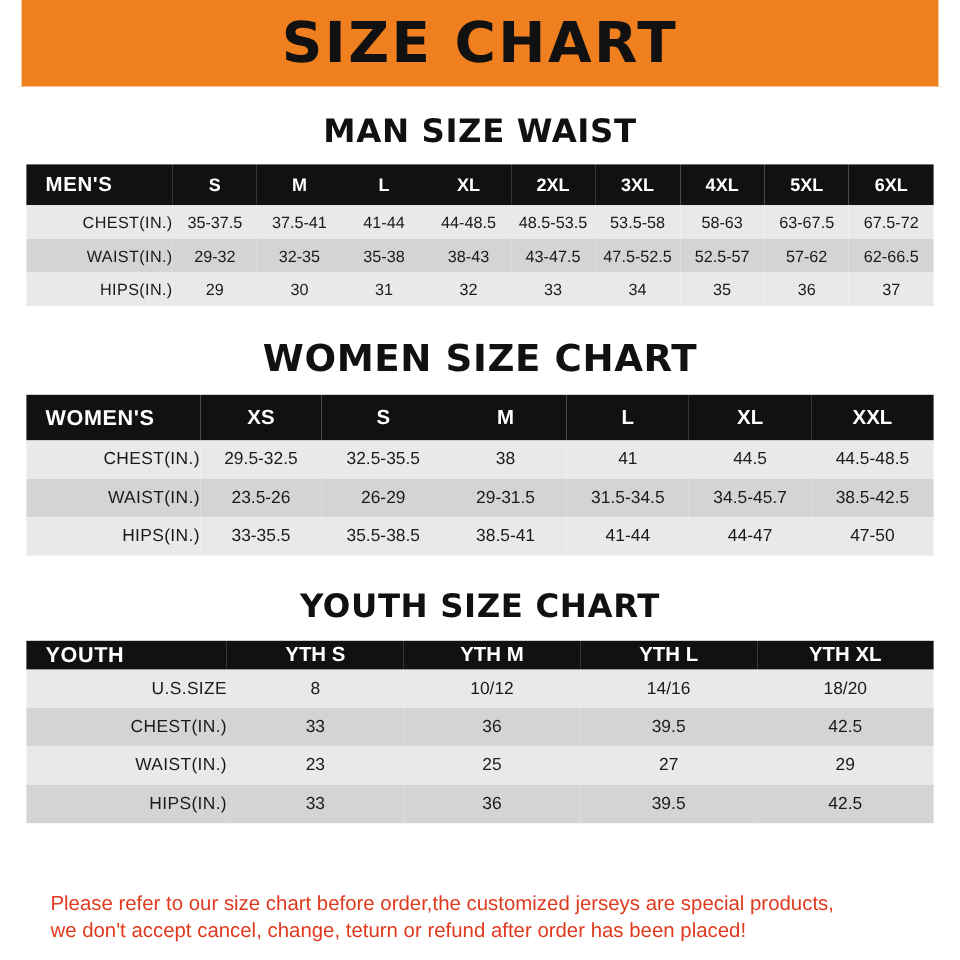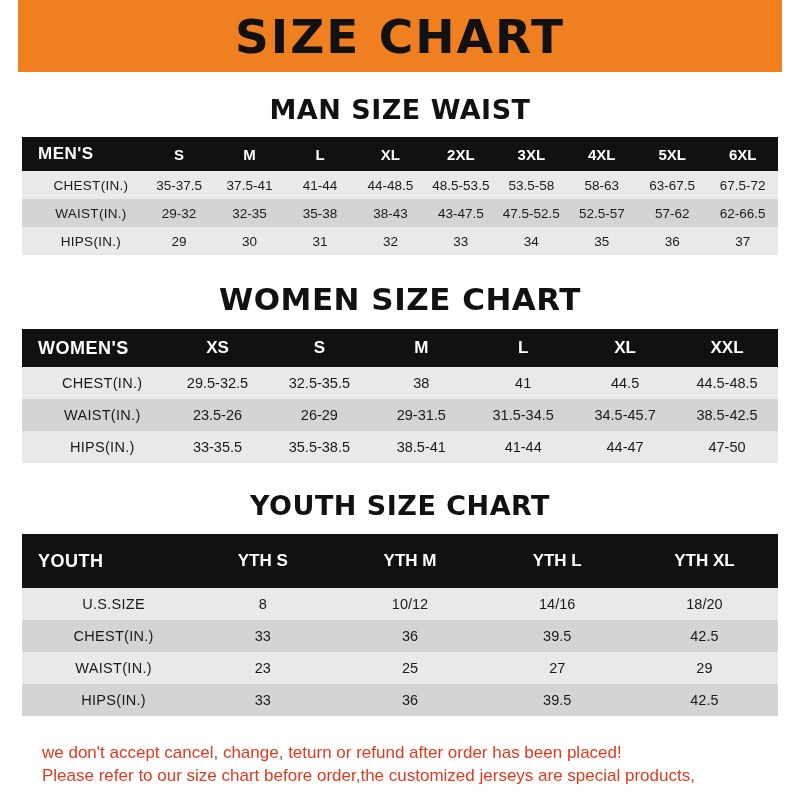--- a/index.html
+++ b/index.html
@@ -102,35 +102,35 @@
     font-size: 17px;
     letter-spacing: 0.5px;
   }
   .data-row td {
     height: 28px;
     font-size: 13.5px;
     text-align: center;
     color: #1a1a1a;
   }
   .data-row td.label {
-    text-align: center;
+    text-align: right;
     padding-left: 16px;
     font-size: 13.5px;
     letter-spacing: 0.3px;
   }
   .row-light { background: #e9e9e9; }
   .row-dark  { background: #d4d4d4; }
 
   
   .women .hdr-row td { height: 38px; font-size: 17px; }
   .women .hdr-row td.label { font-size: 18px; }
   .women .data-row td { height: 32px; font-size: 14.5px; }
   .women .data-row td.label { font-size: 14.5px; }
 
-  .youth .hdr-row td { height: 54px; font-size: 17px; margin-top: 28px; }
+  .youth .hdr-row td { height: 24px; font-size: 17px; margin-top: 28px; }
   .youth .hdr-row td.label { font-size: 18px; }
   .youth .data-row td { height: 32px; font-size: 14.5px; }
   .youth .data-row td.label { font-size: 14.5px; }
 
   
   .footer {
     margin-top: auto;
     padding: 10px 20px 12px 20px;
     box-sizing: border-box;
   }
@@ -285,18 +285,18 @@
             <td class="label" style="width: 20%;">HIPS(IN.)</td>
             <td>33</td>
             <td>36</td>
             <td>39.5</td>
             <td>42.5</td>
           </tr>
         </tbody>
     </table>
 
     <div class="footer">
+      <div class="line">Please refer to our size chart before order,the customized jerseys are special products,</div>
       <div class="line">we don't accept cancel, change, teturn or refund after order has been placed!</div>
-      <div class="line">Please refer to our size chart before order,the customized jerseys are special products,</div>
     </div>
 
   </div>
 </div>
 
 </body></html>

